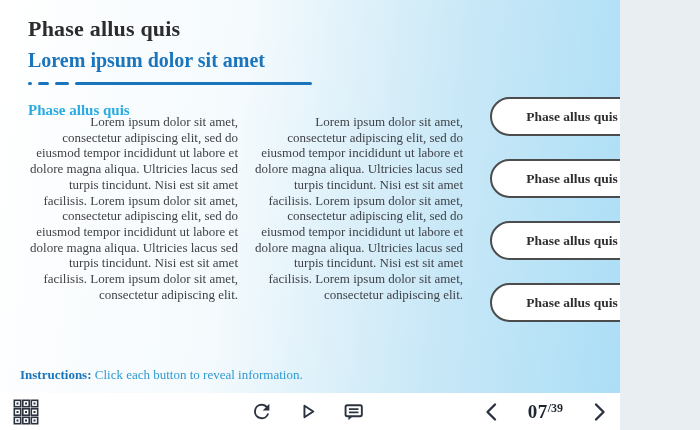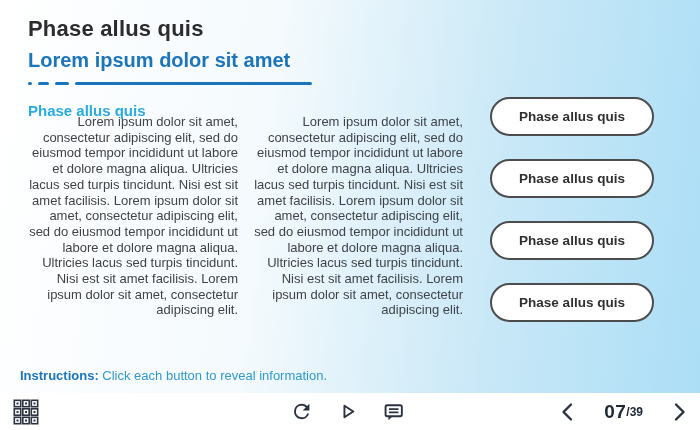--- a/index.html
+++ b/index.html
@@ -1,20 +1,20 @@
 <!DOCTYPE html>
 <html><head>
 <meta charset="utf-8">
 <style>
   html,body { margin:0; padding:0; background:#e9eef2; }
   .slide {
     position:relative;
-    width:700px; height:430px;
+    width:620px; height:430px;
     overflow:hidden;
-    font-family:Liberation Sans, sans-serif;
+    font-family:Liberation Serif, serif;
     background:linear-gradient(97deg, #ffffff 0%, #f4fafd 38%, #c9e8f7 70%, #abdef6 100%);
   }
 
   
   .header { position:absolute; left:28px; top:16px; }
   .title { font-size:22px; font-weight:bold; color:#2c2c2e; letter-spacing:0.2px; }
   .subtitle { font-size:20px; font-weight:bold; color:#1b75bc; margin-top:7px; }
   .divider { margin-top:10px; display:flex; align-items:center; gap:6px; }
   .divider span { height:3px; background:#1b75bc; border-radius:2px; display:block; }
   .d1 { width:4px; } .d2 { width:11px; } .d3 { width:14px; } .d4 { width:237px; }
@@ -43,21 +43,21 @@
   .instructions .txt { color:#2f9ad0; }
 
   
   .player { position:absolute; left:0; right:0; bottom:0; height:37px; background:#ffffff; }
   .player .group { position:absolute; top:0; height:37px; display:flex; align-items:center; }
   .group-left { left:13px; }
   .group-center { left:50%; transform:translateX(-52%); gap:23px; }
   .group-right { right:10px; gap:25px; }
   .icon-btn { background:none; border:none; margin:0; padding:0; color:#2b3240; cursor:pointer; display:flex; align-items:center; }
   .icon-btn svg { display:block; }
-  .pager { color:#1e2633; display:flex; align-items:center; }
+  .pager { color:#1e2633; display:flex; align-items:flex-start; }
   .pager .cur { font-size:19px; font-weight:bold; letter-spacing:0.5px; }
   .pager .tot { font-size:12px; font-weight:bold; }
 </style>
 </head>
 <body>
 
 <div class="slide">
 
   <div class="header">
     <div class="title">Phase allus quis</div>

